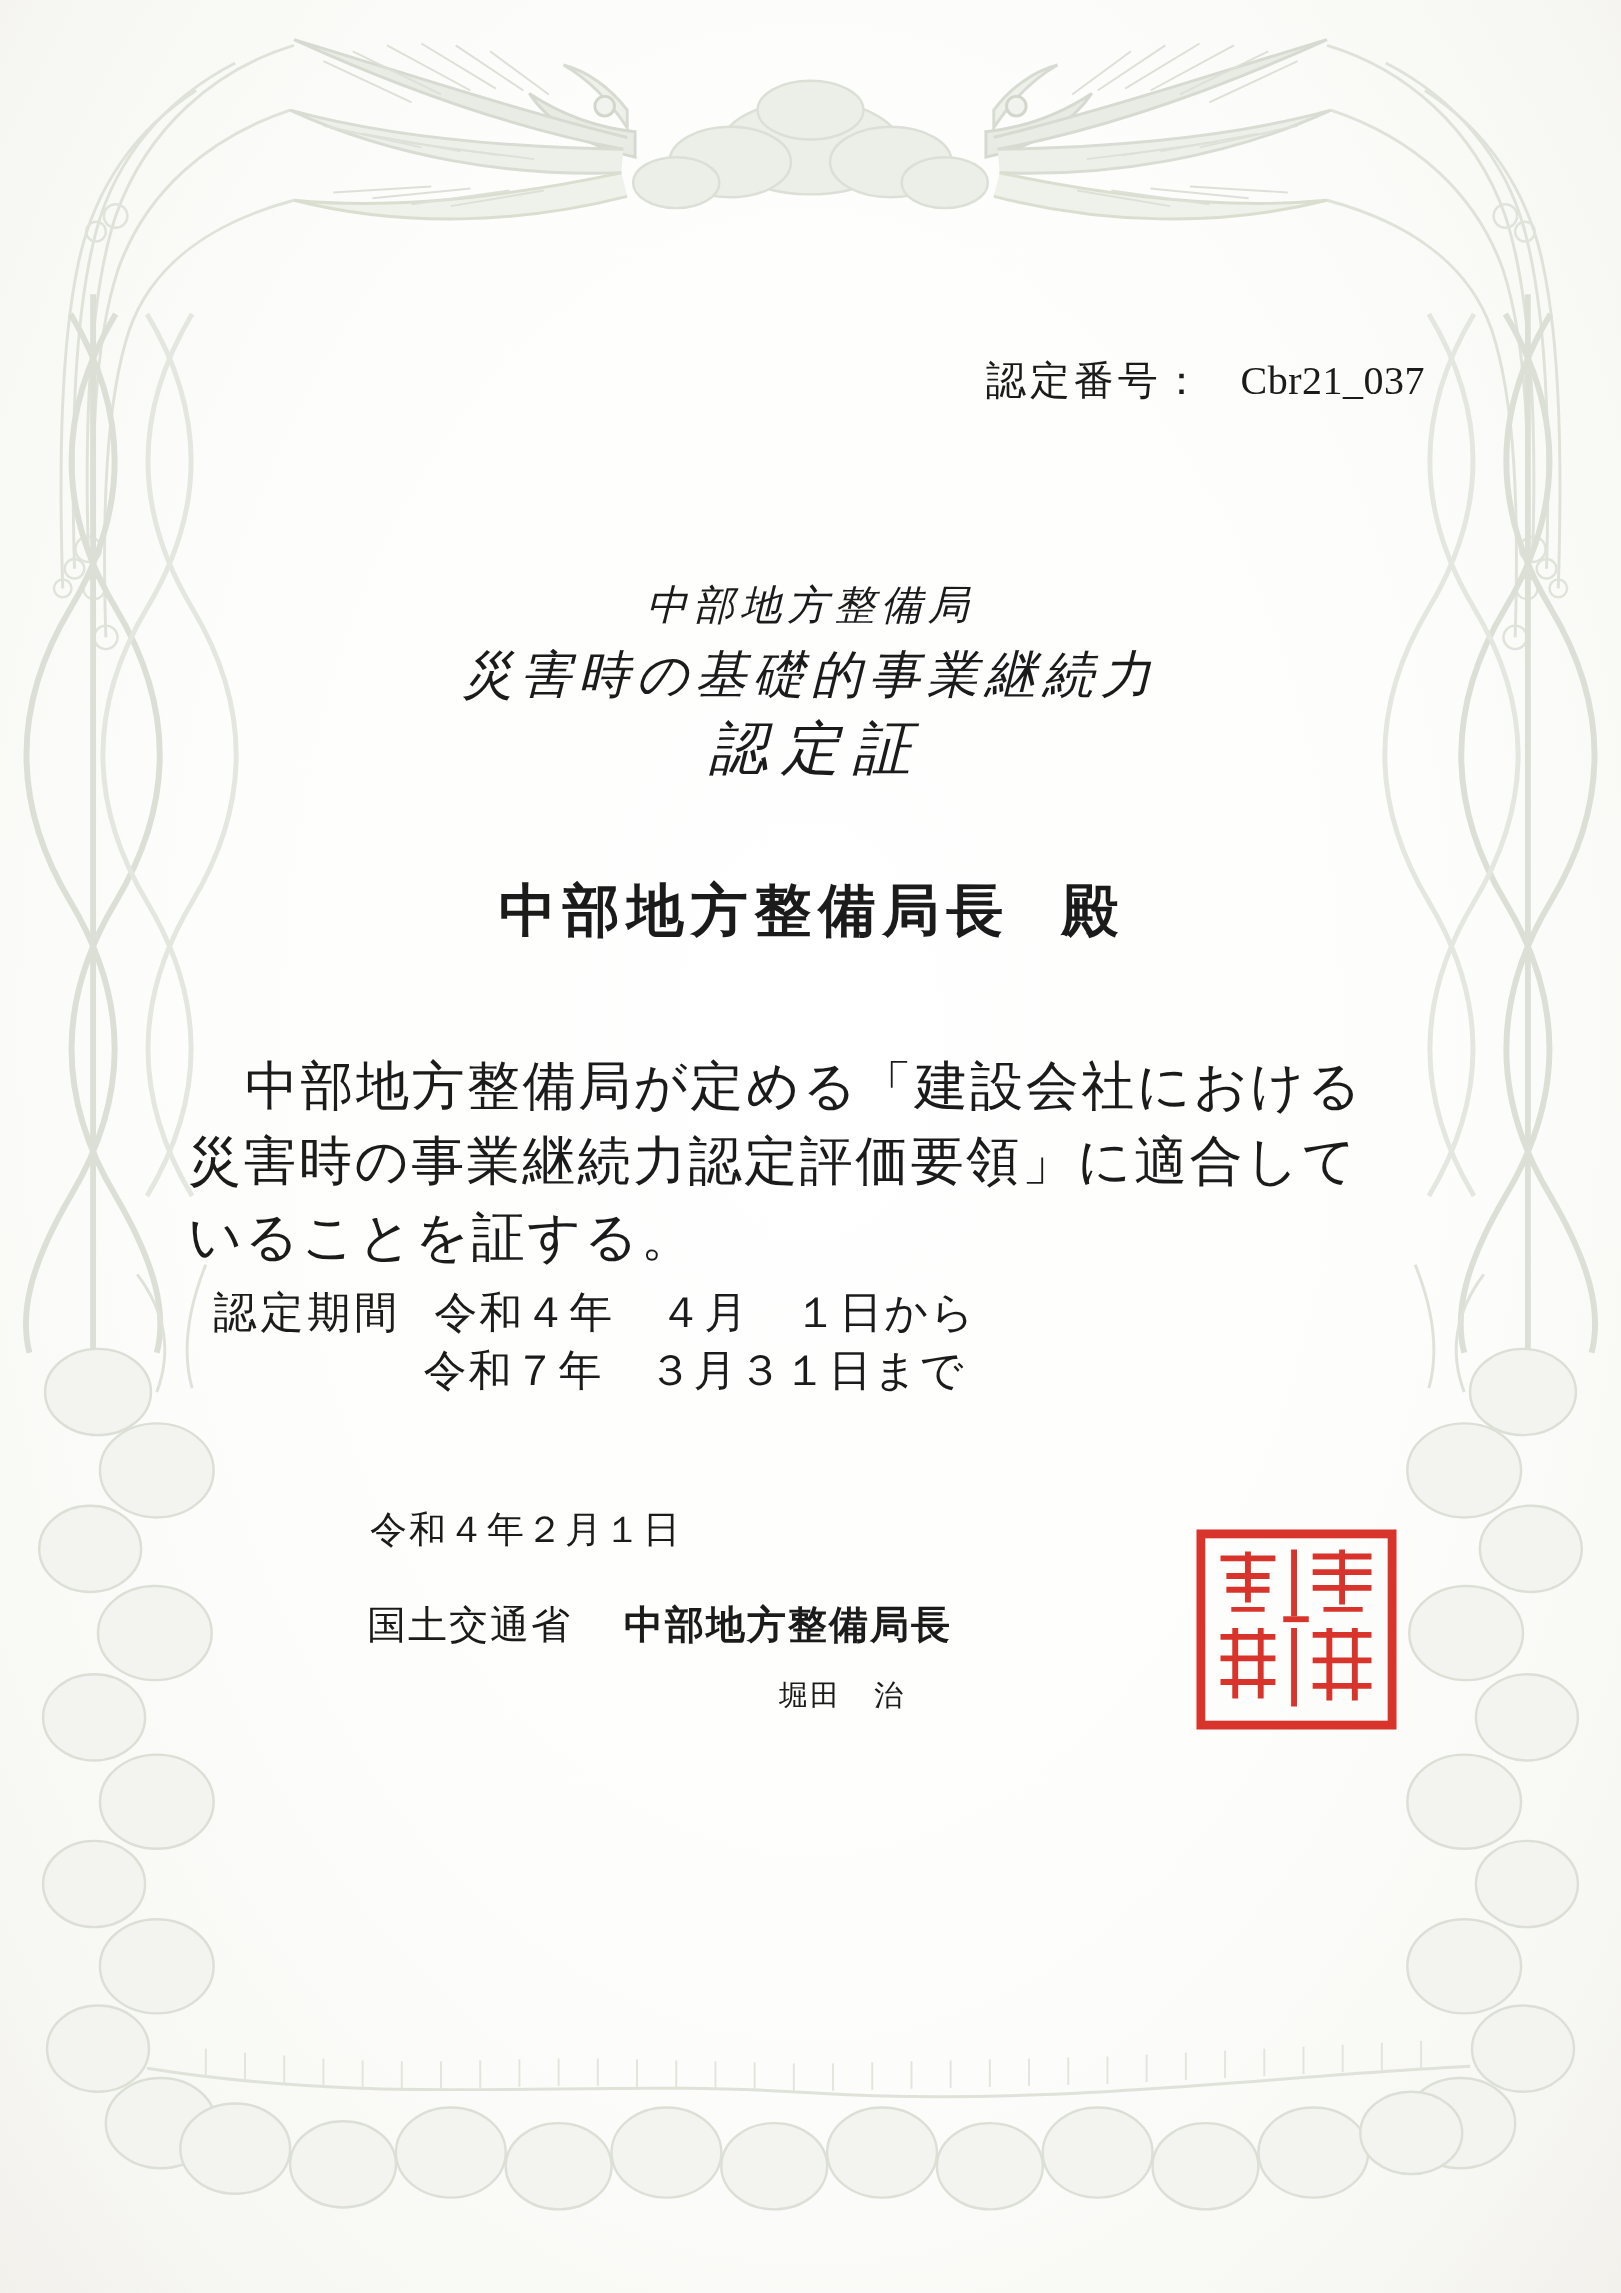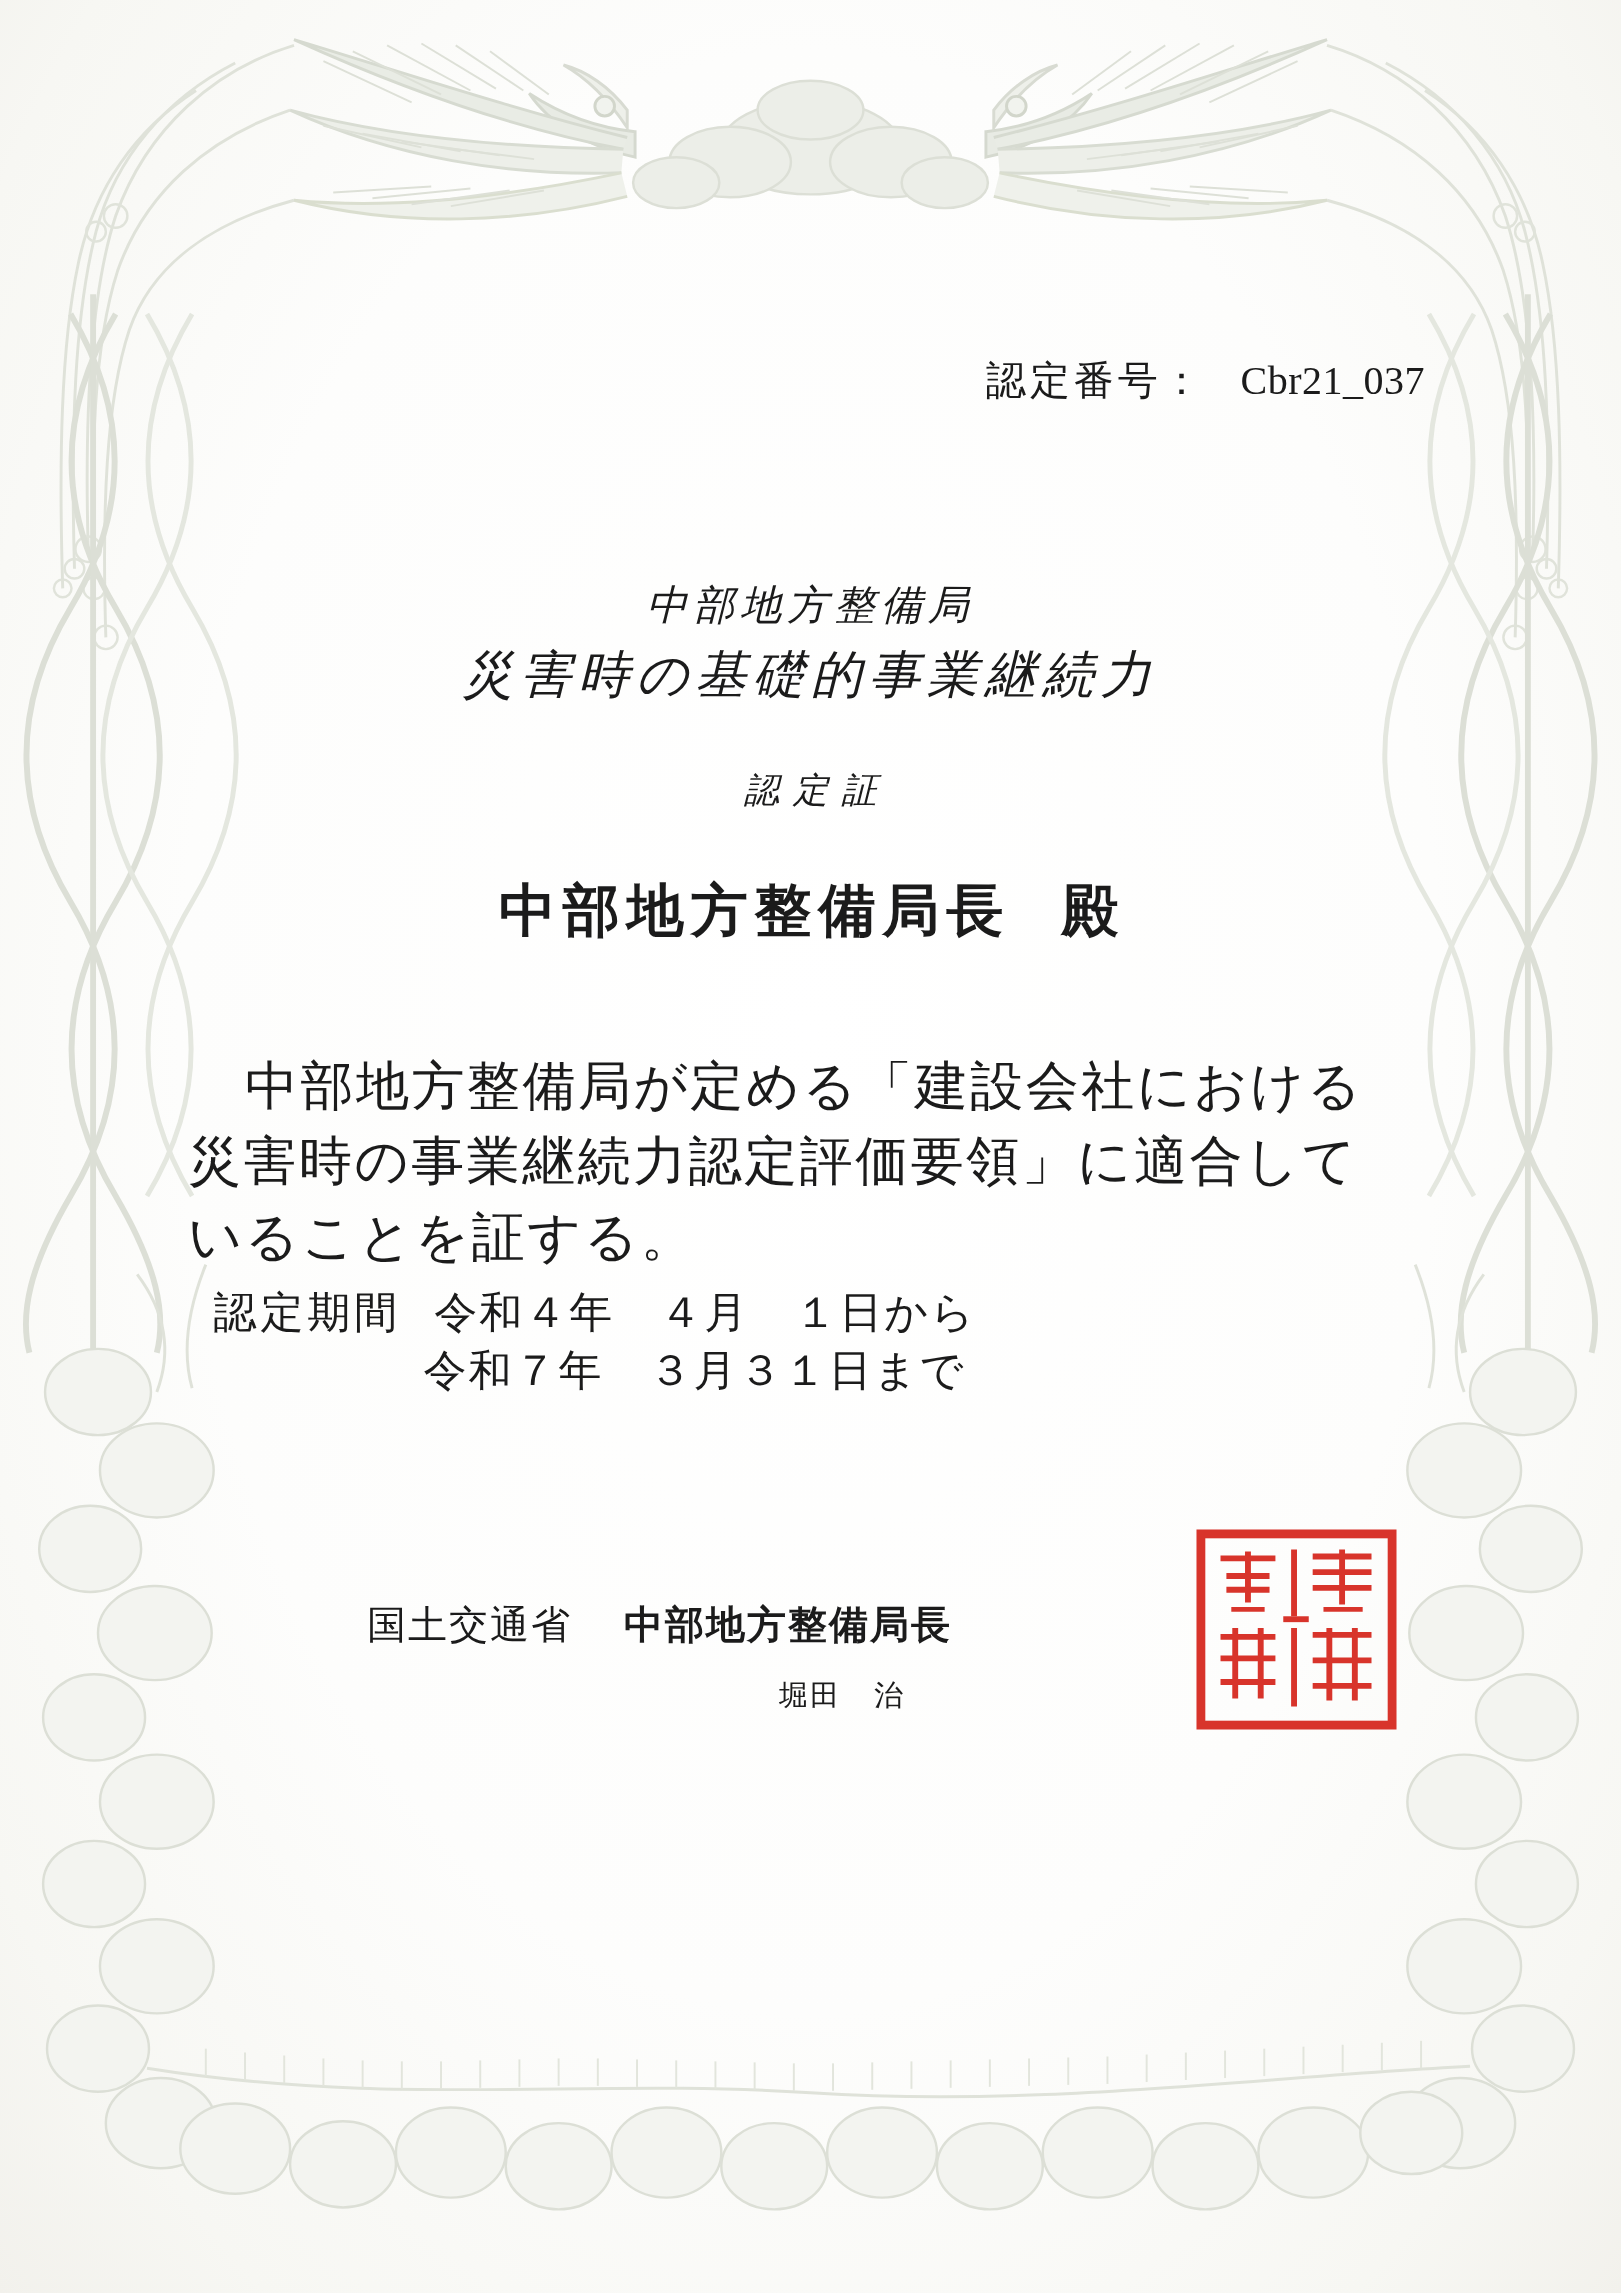--- a/index.html
+++ b/index.html
@@ -82,22 +82,21 @@
   .title-line-1 {
     font-size: 41px;
     letter-spacing: 5.9px;
     margin-bottom: 7.8px;
   }
   .title-line-2 {
     font-size: 51px;
     letter-spacing: 6.9px;
   }
   .title-main {
-    margin-top: 57px;
-    font-size: 35px;
+    font-size: 58px;
     letter-spacing: 13.7px;
     text-indent: 13.7px;
   }
 
   .recipient {
     position: absolute;
     left: 0;
     right: 0;
     top: 814px;
     text-align: center;
@@ -435,20 +434,21 @@
       <span class="ln1">中部地方整備局が定める「建設会社における</span>
       <span class="ln2">災害時の事業継続力認定評価要領」に適合して</span>
       <span class="ln3">いることを証する。</span>
     </div>
 
     <div class="period">
       <span class="plabel">認定期間</span><span>令和４年　４月　１日から</span>
       <span class="prow2">令和７年　３月３１日まで</span>
     </div>
 
+    <div class="issue-date">令和４年２月１日</div>
 
     <div class="issuer">
       <span>国土交通省</span><span class="org-gap">中部地方整備局長</span>
     </div>
 
     <div class="signer">
       <span class="name-inner">堀田</span><span class="name-gap">治</span>
     </div>
 
     <div class="seal">

